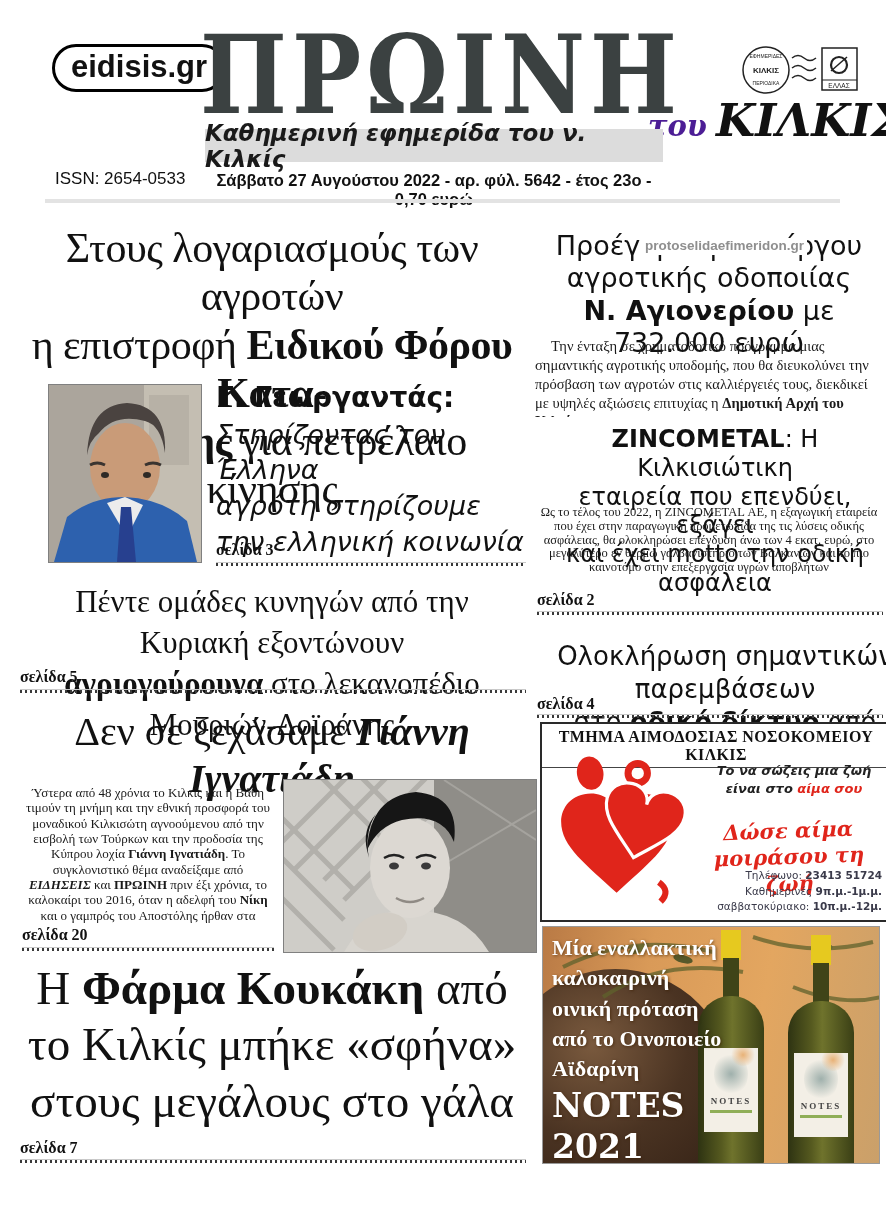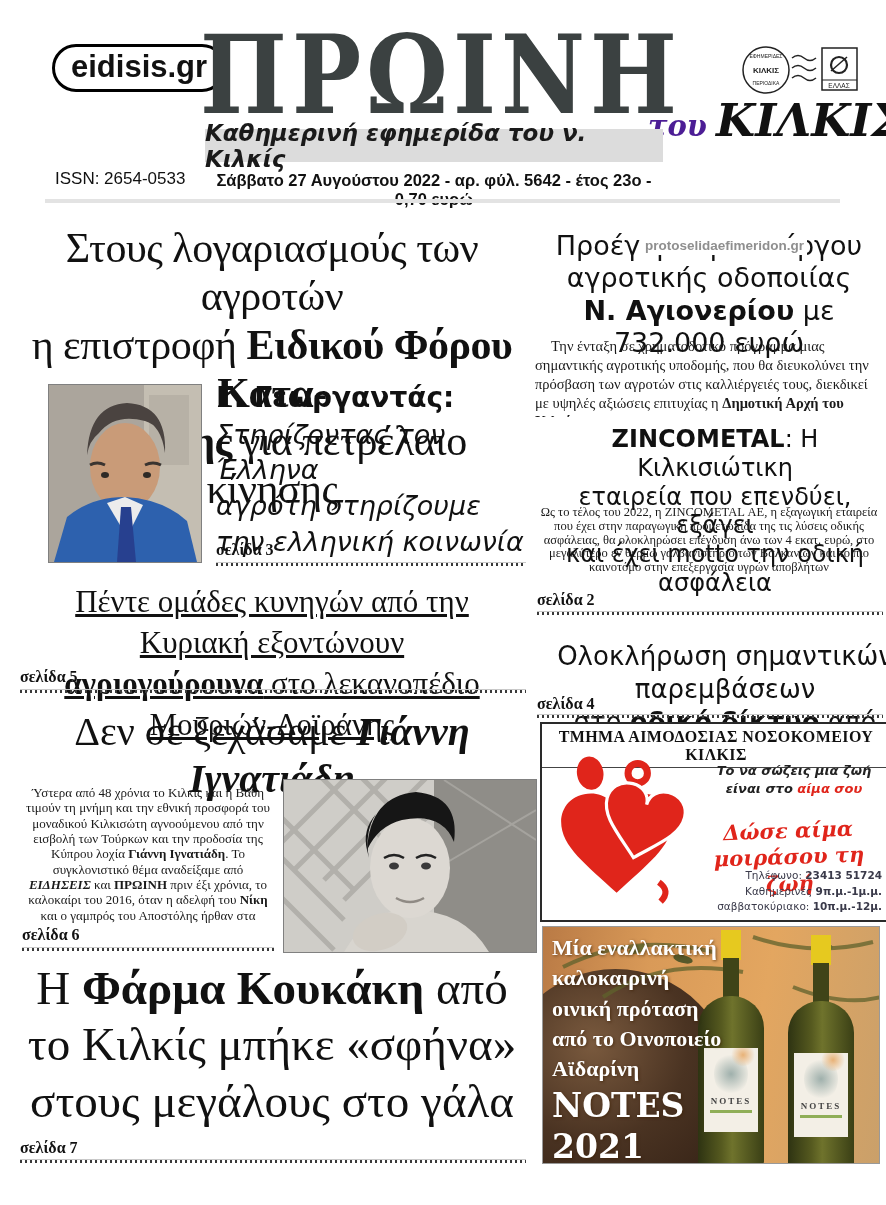--- a/index.html
+++ b/index.html
@@ -35,21 +35,21 @@
 
   
   .lead-hl{position:absolute;left:18px;top:224px;width:508px;text-align:center;
            font-size:42px;line-height:1.15;letter-spacing:-0.5px;}
   .georgantas-photo{position:absolute;left:48px;top:384px;width:152px;height:177px;}
   .georgantas-text{position:absolute;left:216px;top:379px;width:312px;font-family:"DejaVu Sans",sans-serif;}
   .g-name{font-weight:bold;font-size:28px;line-height:1.35;}
   .g-quote{font-style:italic;font-size:27px;line-height:1.32;}
 
   .hunters-hl{position:absolute;left:18px;top:582px;width:508px;text-align:center;
-              font-size:31px;line-height:1.32;text-decoration:underline;}
+              font-size:31px;line-height:1.32;}
   .ignatiadis-hl{position:absolute;left:18px;top:708px;width:508px;text-align:center;font-size:40px;}
   .ignatiadis-body{position:absolute;left:22px;top:785px;width:252px;max-height:138px;overflow:hidden;
                    text-align:center;font-size:13px;line-height:1.18;color:#1a1a1a;}
   .ignatiadis-photo{position:absolute;left:283px;top:779px;width:252px;height:172px;}
 
   .farm-hl{position:absolute;left:18px;top:960px;width:508px;text-align:center;
            font-size:47px;line-height:1.2;}
 
   
   .ra-hl{position:absolute;left:535px;top:230px;width:348px;text-align:center;
@@ -196,21 +196,21 @@
     <ellipse cx="126" cy="88" rx="40" ry="50" fill="#dcd8d2"></ellipse>
     <path d="M83,70 Q86,16 132,12 Q176,16 170,62 Q158,32 118,40 Q94,46 83,70 Z" fill="#161616"></path>
     <path d="M83,70 Q78,50 92,34 Q80,52 85,78 Z" fill="#161616"></path>
     <ellipse cx="110" cy="86" rx="5" ry="3.5" fill="#3a3a3a"></ellipse>
     <ellipse cx="142" cy="86" rx="5" ry="3.5" fill="#3a3a3a"></ellipse>
     <path d="M100,78 Q110,72 120,78 M132,78 Q142,72 152,78" stroke="#222" stroke-width="2.5" fill="none"></path>
     <path d="M112,118 Q126,126 140,118" stroke="#8f8a84" stroke-width="2.5" fill="none"></path>
     <ellipse cx="96" cy="152" rx="28" ry="18" fill="#d2cdc5" transform="rotate(-18 96 152)"></ellipse>
   </svg>
 
-  <div class="pageref" style="left:22px;top:926px;">σελίδα 6</div>
+  <div class="pageref" style="left:22px;top:926px;">σελίδα 20</div>
   <div class="dotline" style="left:22px;top:947px;width:252px;"></div>
 
   <h1 class="farm-hl" style="margin:0;font-weight:normal;">
     <span>Η </span><span class="b">Φάρμα Κουκάκη</span><span> από</span><br>
     <span>το Κιλκίς μπήκε «σφήνα»</span><br>
     <span>στους μεγάλους στο γάλα</span>
   </h1>
   <div class="pageref" style="left:20px;top:1139px;">σελίδα 7</div>
   <div class="dotline" style="left:20px;top:1159px;width:506px;"></div>
 

